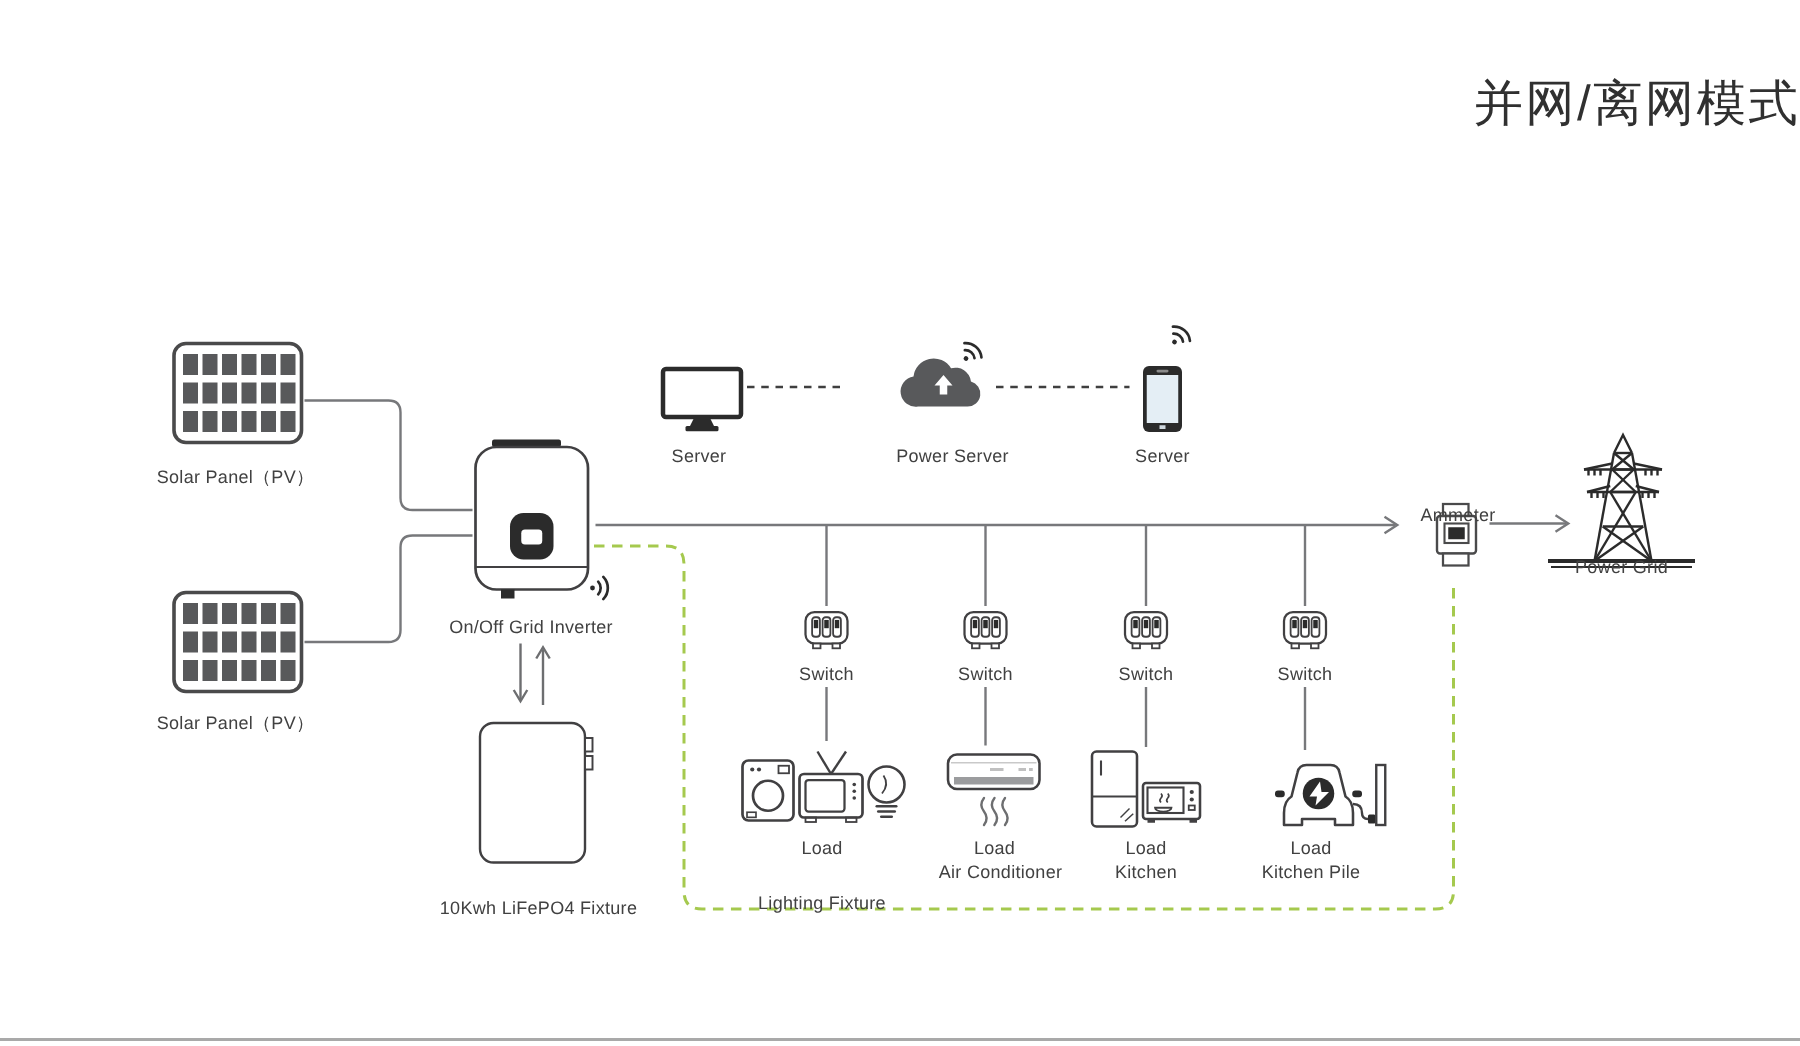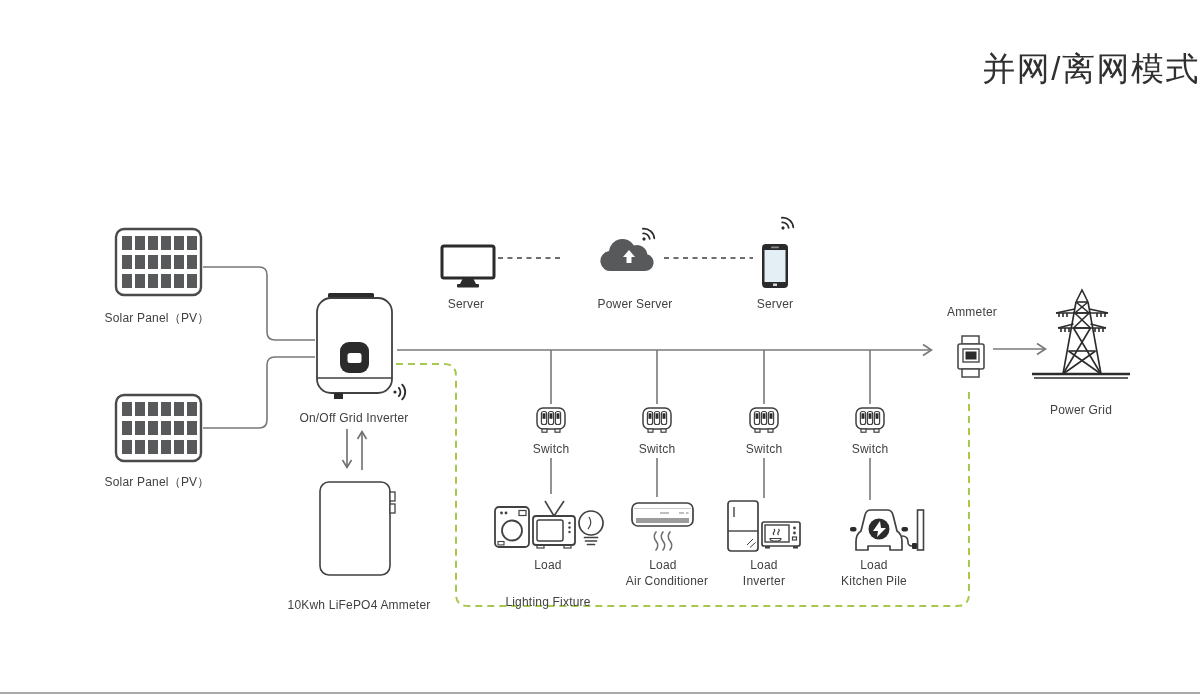--- a/index.html
+++ b/index.html
@@ -303,35 +303,35 @@
         <path d="M52,34 Q58,34 58,40 Q58,44 62,44 H64" fill="none" stroke="#414042" stroke-width="1.6"></path>
         <rect x="62" y="41" width="5" height="6" rx="1" fill="#2b2b2b"></rect>
         <rect x="67.5" y="8" width="6" height="40" fill="#fff" stroke="#414042" stroke-width="1.6"></rect>
       </g>
     </g>
   </svg>
 
   <div class="lbl" style="left:157px;top:310px">Solar Panel（PV）</div>
   <div class="lbl" style="left:157px;top:474px">Solar Panel（PV）</div>
   <div class="lbl" style="left:354px;top:410px">On/Off Grid Inverter</div>
-  <div class="lbl" style="left:359px;top:597px">10Kwh LiFePO4 Ammeter</div>
+  <div class="lbl" style="left:359px;top:597px">10Kwh LiFePO4 Fixture</div>
   <div class="lbl" style="left:466px;top:296px">Server</div>
   <div class="lbl" style="left:635px;top:296px">Power Server</div>
   <div class="lbl" style="left:775px;top:296px">Server</div>
-  <div class="lbl" style="left:972px;top:304px">Ammeter</div>
-  <div class="lbl" style="left:1081px;top:402px">Power Grid</div>
+  <div class="lbl" style="left:972px;top:335px">Ammeter</div>
+  <div class="lbl" style="left:1081px;top:370px">Power Grid</div>
 
   <div class="lbl" style="left:551px;top:441px">Switch</div>
   <div class="lbl" style="left:657px;top:441px">Switch</div>
   <div class="lbl" style="left:764px;top:441px">Switch</div>
   <div class="lbl" style="left:870px;top:441px">Switch</div>
 
   <div class="lbl" style="left:548px;top:557px">Load</div>
   <div class="lbl" style="left:548px;top:594px">Lighting Fixture</div>
   <div class="lbl" style="left:663px;top:557px">Load</div>
   <div class="lbl" style="left:667px;top:573px">Air Conditioner</div>
   <div class="lbl" style="left:764px;top:557px">Load</div>
-  <div class="lbl" style="left:764px;top:573px">Inverter</div>
+  <div class="lbl" style="left:764px;top:573px">Kitchen</div>
   <div class="lbl" style="left:874px;top:557px">Load</div>
   <div class="lbl" style="left:874px;top:573px">Kitchen Pile</div>
 
   <div class="footer-line"></div>
 </div>
 
 </body></html>

